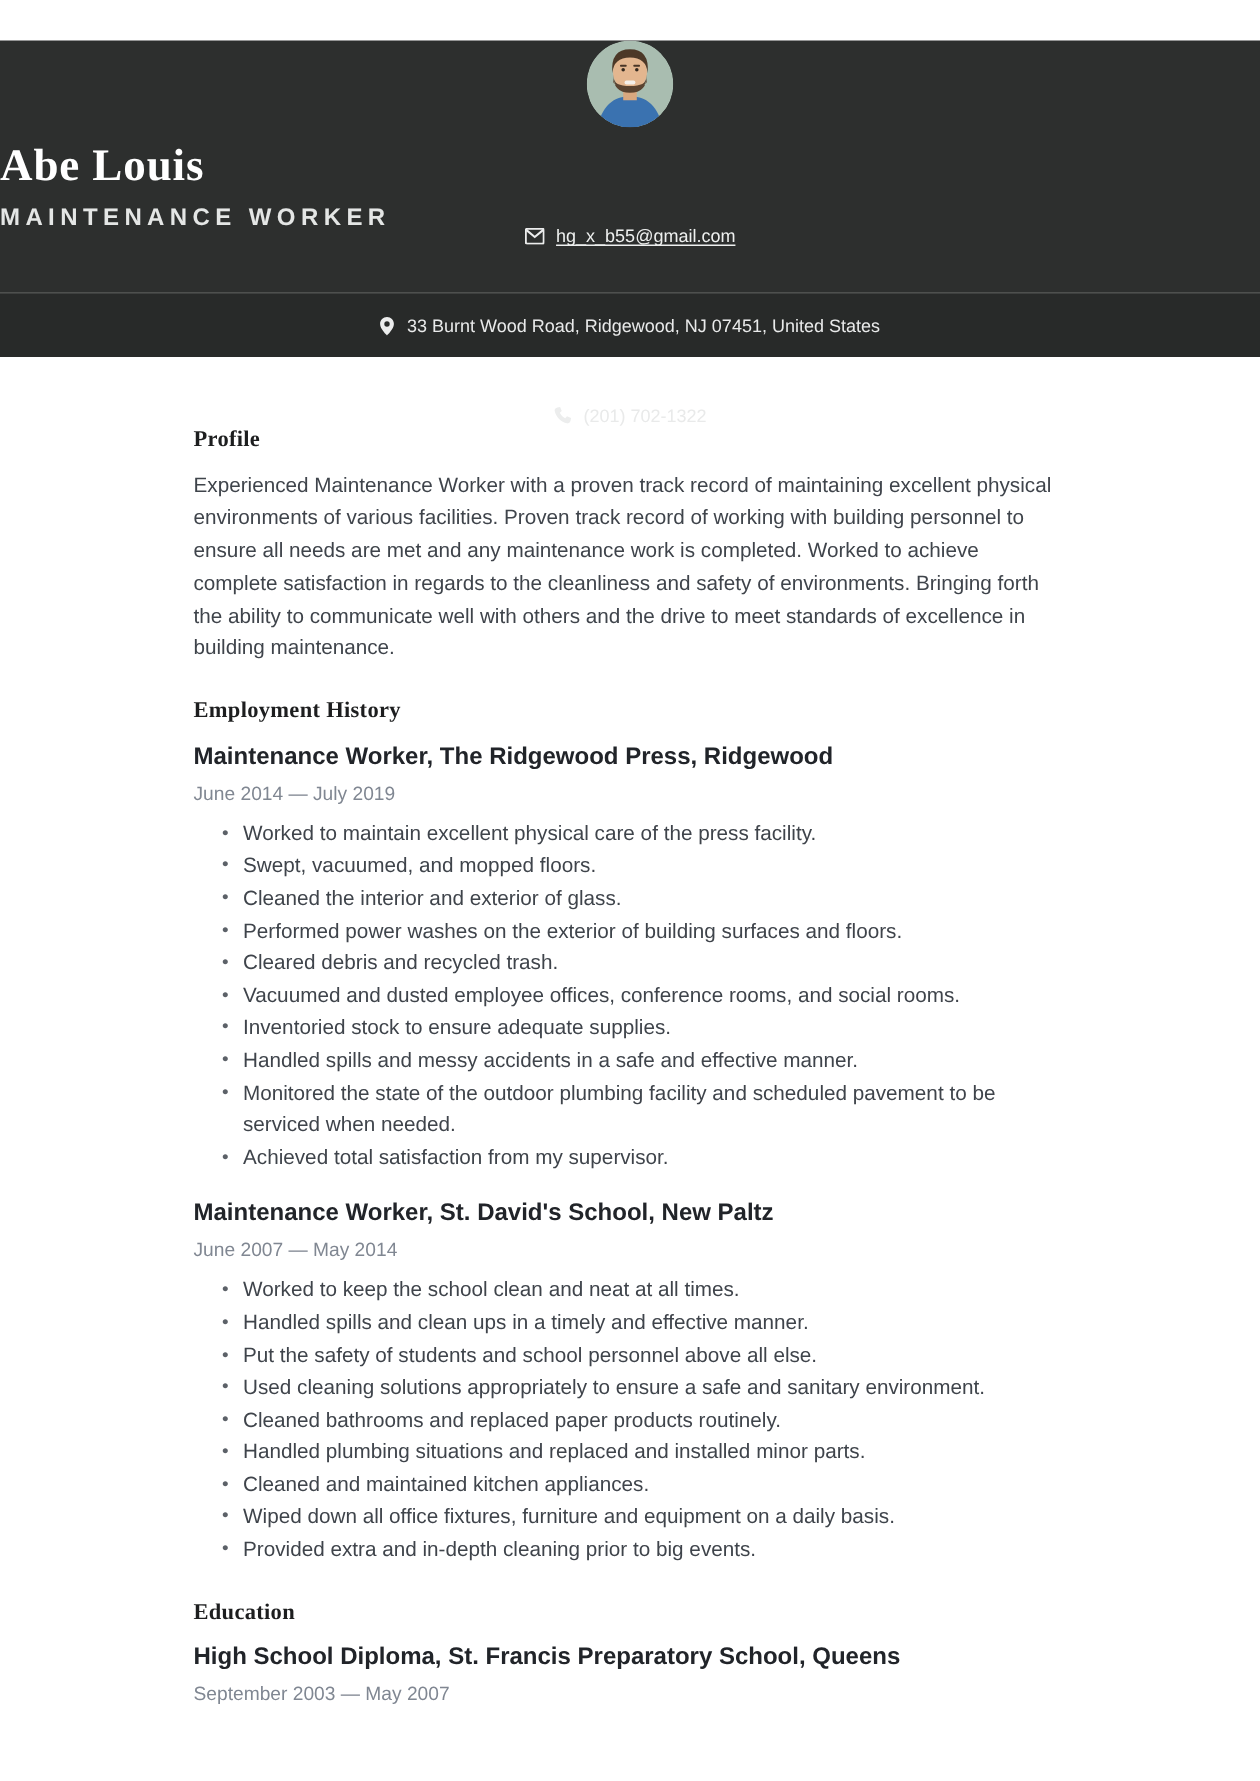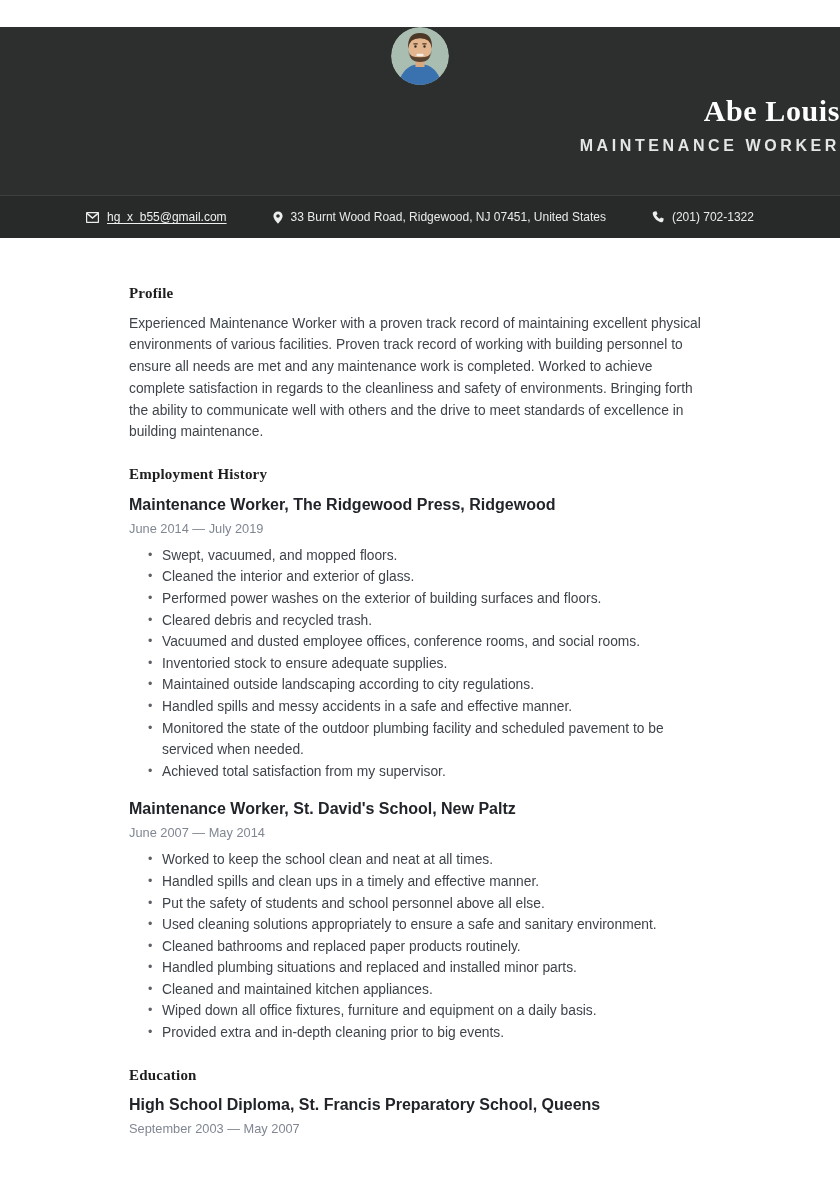--- a/index.html
+++ b/index.html
@@ -5,41 +5,41 @@
   * { margin:0; padding:0; box-sizing:border-box; }
   html,body { background:#ffffff; }
   body { font-family:"Liberation Sans", sans-serif; }
   .page {
     width:840px; height:1187px; margin:0 auto; background:#ffffff;
     position:relative; overflow:hidden;
   }
 
   
   .header {
-    background:#2d2f2e; height:168px; text-align:right;
+    background:#2d2f2e; height:168px; text-align:left;
   }
   .avatar-wrap {
     width:58px; height:58px; border-radius:50%; overflow:hidden;
     margin:27px auto 0; display:block;
   }
   .avatar-wrap svg { display:block; width:58px; height:58px; }
   .name {
     font-family:"Liberation Serif", serif; font-weight:700;
     font-size:30px; color:#ffffff; margin-top:9px; letter-spacing:0.6px;
   }
   .role {
     font-size:16px; font-weight:600; color:#e4e6e5;
     letter-spacing:3.6px; margin-top:9px; text-transform:uppercase;
   }
 
   
   .contact-bar {
     background:#282a29; border-top:1px solid #3e403f; height:43px;
     display:flex; align-items:center; justify-content:center; gap:46px;
-    color:#e9eaea; font-size:12px;
+    color:#e9eaea; font-size:12px;flex-direction:column;
   }
   .contact-item { display:flex; align-items:center; gap:8px; white-space:nowrap; }
   .contact-item .cicon { display:flex; align-items:center; }
   .contact-item .cicon svg { display:block; }
   a.email-link { color:#eef0ef; text-decoration:underline; text-underline-offset:2px; }
 
   
   .resume-body { padding:47px 129px 0 129px; }
   .section-heading {
     font-family:"Liberation Serif", serif; font-weight:700;
@@ -136,27 +136,27 @@
       <p class="profile-text">Experienced Maintenance Worker with a proven track record of maintaining excellent physical environments of various facilities. Proven track record of working with building personnel to ensure all needs are met and any maintenance work is completed. Worked to achieve complete satisfaction in regards to the cleanliness and safety of environments. Bringing forth the ability to communicate well with others and the drive to meet standards of excellence in building maintenance.</p>
     </div>
 
     <div class="section-block">
       <div class="section-heading">Employment History</div>
 
       <div class="job">
         <div class="job-title">Maintenance Worker, The Ridgewood Press, Ridgewood</div>
         <div class="job-dates">June 2014 — July 2019</div>
         <ul class="bullets">
+          <li>Worked to maintain excellent physical care of the press facility.</li>
           <li>Swept, vacuumed, and mopped floors.</li>
           <li>Cleaned the interior and exterior of glass.</li>
           <li>Performed power washes on the exterior of building surfaces and floors.</li>
           <li>Cleared debris and recycled trash.</li>
           <li>Vacuumed and dusted employee offices, conference rooms, and social rooms.</li>
           <li>Inventoried stock to ensure adequate supplies.</li>
-          <li>Maintained outside landscaping according to city regulations.</li>
           <li>Handled spills and messy accidents in a safe and effective manner.</li>
           <li>Monitored the state of the outdoor plumbing facility and scheduled pavement to be serviced when needed.</li>
           <li>Achieved total satisfaction from my supervisor.</li>
         </ul>
       </div>
 
       <div class="job">
         <div class="job-title">Maintenance Worker, St. David's School, New Paltz</div>
         <div class="job-dates">June 2007 — May 2014</div>
         <ul class="bullets">

